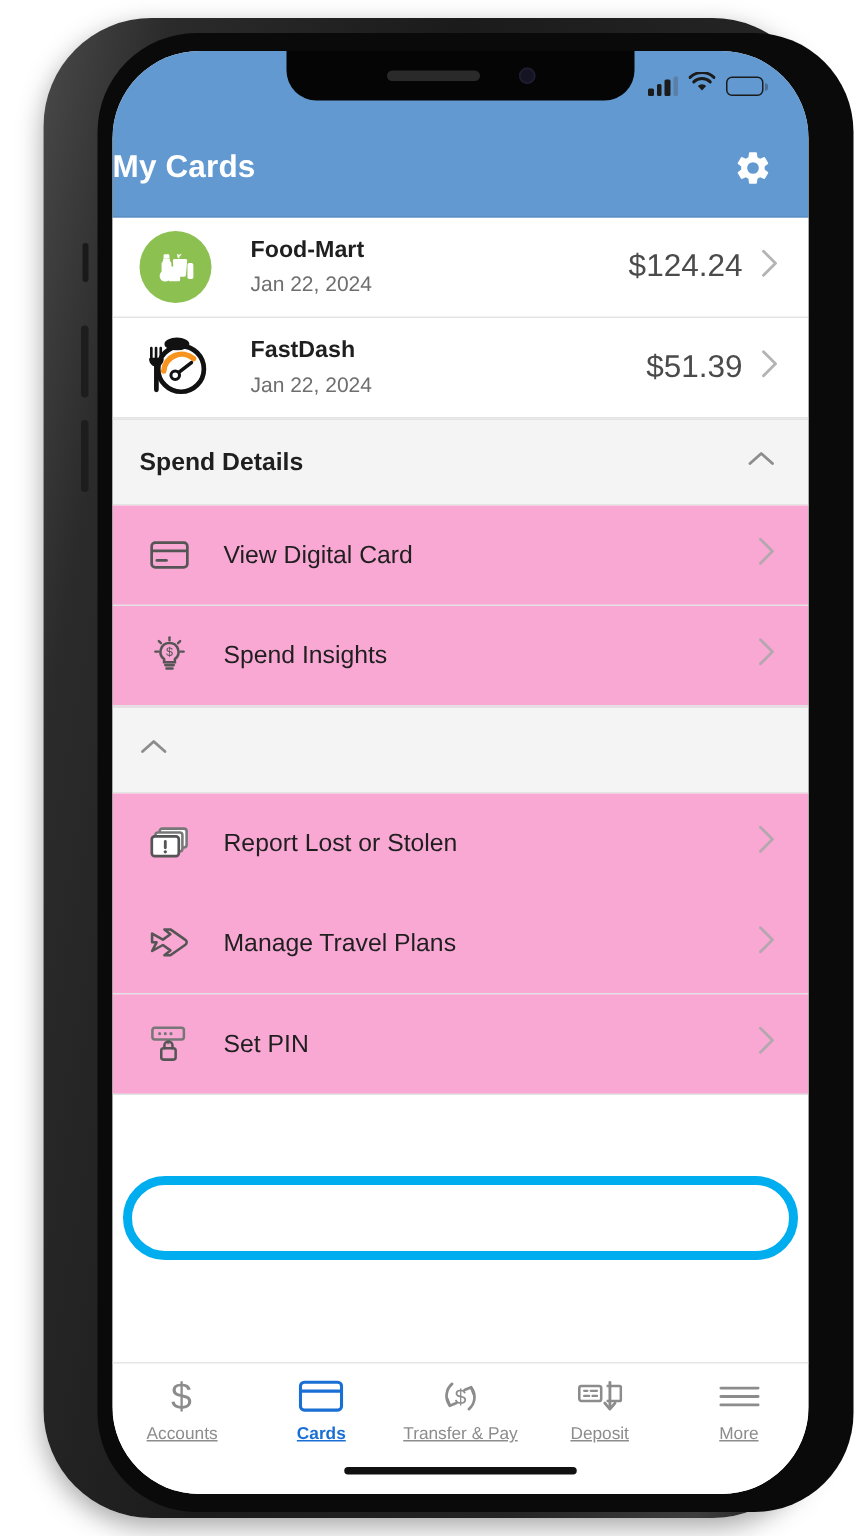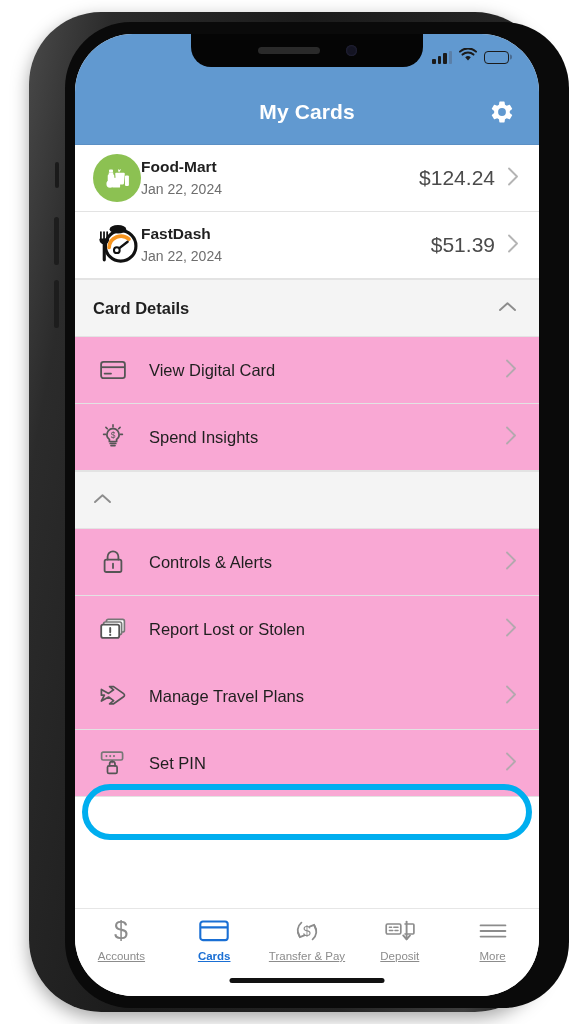--- a/index.html
+++ b/index.html
@@ -141,21 +141,20 @@
 
   
   #app-header {
     position: absolute;
     top: 46px; left: 0; right: 0;
     height: 65px;
     background: #6199d0;
     z-index: 15;
     display: flex;
     align-items: center;
-    justify-content: center;
     border-bottom: 1px solid #5b8fc4;
   }
   #page-title {
     color: #ffffff;
     font-size: 21px;
     font-weight: bold;
     letter-spacing: .1px;
   }
   #settings-gear {
     position: absolute;
@@ -191,21 +190,21 @@
     width: 48px; height: 48px;
     flex: 0 0 48px;
     display: flex; align-items: center; justify-content: center;
   }
   .logo-circle-green {
     width: 48px; height: 48px;
     border-radius: 50%;
     background: #8cc152;
     display: flex; align-items: center; justify-content: center;
   }
-  .txn-text { flex: 1; padding-left: 0; min-width: 0; }
+  .txn-text { flex: 1; padding-left: 26px; min-width: 0; }
   .txn-name {
     font-size: 15.5px;
     font-weight: bold;
     color: #1f1f1f;
     line-height: 1.25;
   }
   .txn-date {
     font-size: 14px;
     color: #6e6e6e;
     line-height: 1.35;
@@ -427,21 +426,21 @@
         </div>
         <div class="txn-amount">$51.39</div>
         <span class="chev-right">
           <svg width="12" height="19" viewBox="0 0 12 19">
               <path d="M2 1.5 L10 9.5 L2 17.5" stroke="#a8a8a8" stroke-width="1.9" fill="none" stroke-linecap="round" stroke-linejoin="round"></path>
             </svg>
         </span>
       </div>
 
       <div class="section-header">
-        <div class="section-title">Card Details</div>
+        <div class="section-title">Spend Details</div>
         <span>
           <svg width="19" height="12" viewBox="0 0 19 12">
               <path d="M2 9 L9.5 2.3 L17 9" stroke="#8d8d8d" stroke-width="1.9" fill="none" stroke-linecap="round" stroke-linejoin="round"></path>
             </svg>
         </span>
       </div>
 
       <div class="menu-row">
         <span class="menu-icon">
           <svg width="26" height="20" viewBox="0 0 26 20">
@@ -483,35 +482,20 @@
 
 
       <div class="section-header">
         <span>
           <svg width="19" height="12" viewBox="0 0 19 12">
               <path d="M2 9 L9.5 2.3 L17 9" stroke="#8d8d8d" stroke-width="1.9" fill="none" stroke-linecap="round" stroke-linejoin="round"></path>
             </svg>
         </span>
       </div>
 
-      <div class="menu-row">
-        <span class="menu-icon">
-          <svg width="24" height="26" viewBox="0 0 24 26">
-            <path d="M6.6 10.6 V7.8 a5.4 5.4 0 0 1 10.8 0 v2.8" stroke="#555" stroke-width="1.8" fill="none" stroke-linecap="round"></path>
-            <rect x="3.6" y="10.6" width="16.8" height="12.4" rx="1.8" stroke="#555" stroke-width="1.8" fill="none"></rect>
-            <path d="M12 14.6 v4.4" stroke="#555" stroke-width="1.8" stroke-linecap="round"></path>
-          </svg>
-        </span>
-        <span class="menu-label">Controls &amp; Alerts</span>
-        <span class="chev-right">
-          <svg width="12" height="19" viewBox="0 0 12 19">
-              <path d="M2 1.5 L10 9.5 L2 17.5" stroke="#a8a8a8" stroke-width="1.9" fill="none" stroke-linecap="round" stroke-linejoin="round"></path>
-            </svg>
-        </span>
-      </div>
 
       <div class="menu-row highlighted">
         <span class="menu-icon">
           <svg width="27" height="24" viewBox="0 0 27 24">
             <rect x="6.4" y="2.4" width="18" height="12.6" rx="1.8" stroke="#777" stroke-width="1.7" fill="#fff"></rect>
             <rect x="3.6" y="5" width="18" height="12.6" rx="1.8" stroke="#777" stroke-width="1.7" fill="#fff"></rect>
             <rect x="1.2" y="7.6" width="18" height="13.2" rx="1.9" stroke="#555" stroke-width="1.8" fill="#fff"></rect>
             <path d="M10.2 11 v4.2" stroke="#555" stroke-width="1.9" stroke-linecap="round"></path>
             <circle cx="10.2" cy="17.9" r="1.1" fill="#555"></circle>
           </svg>

